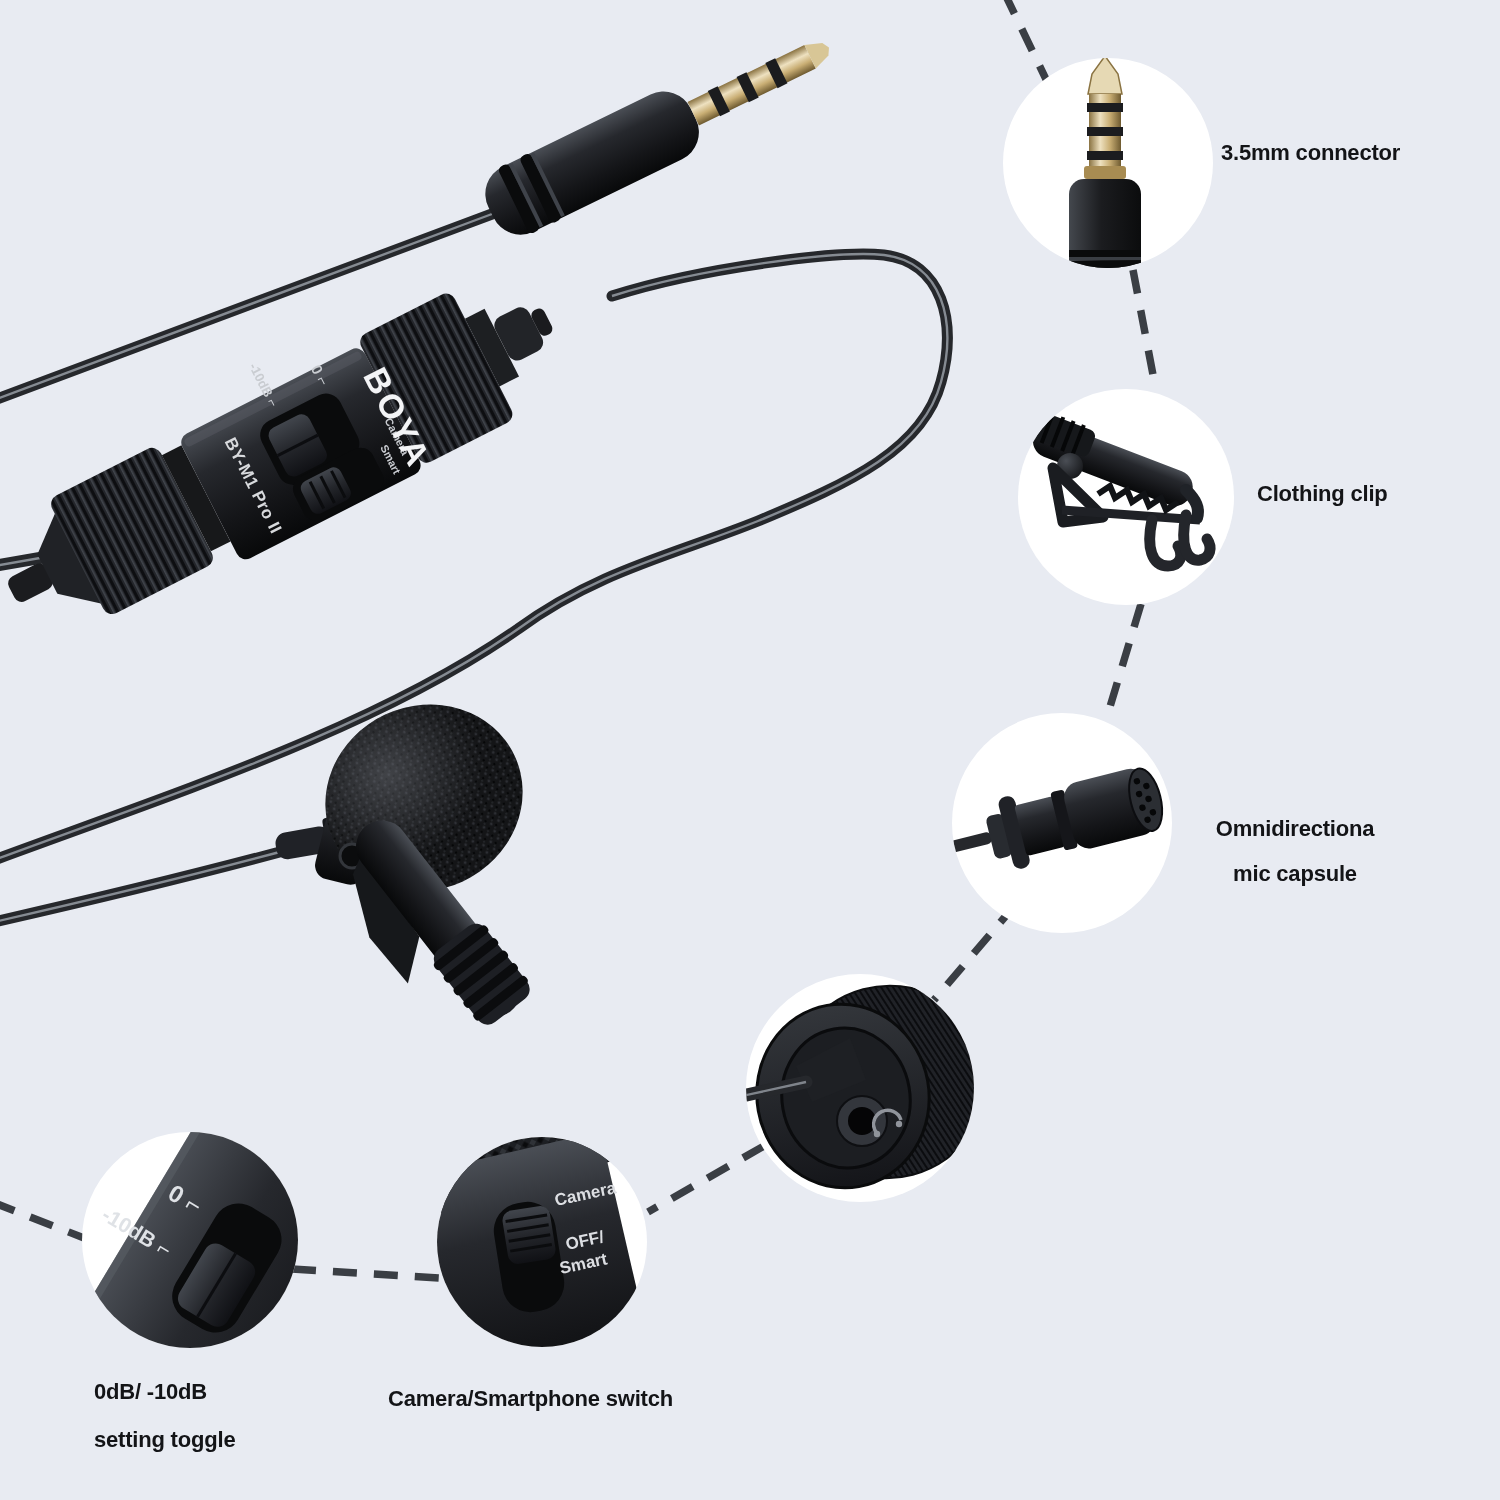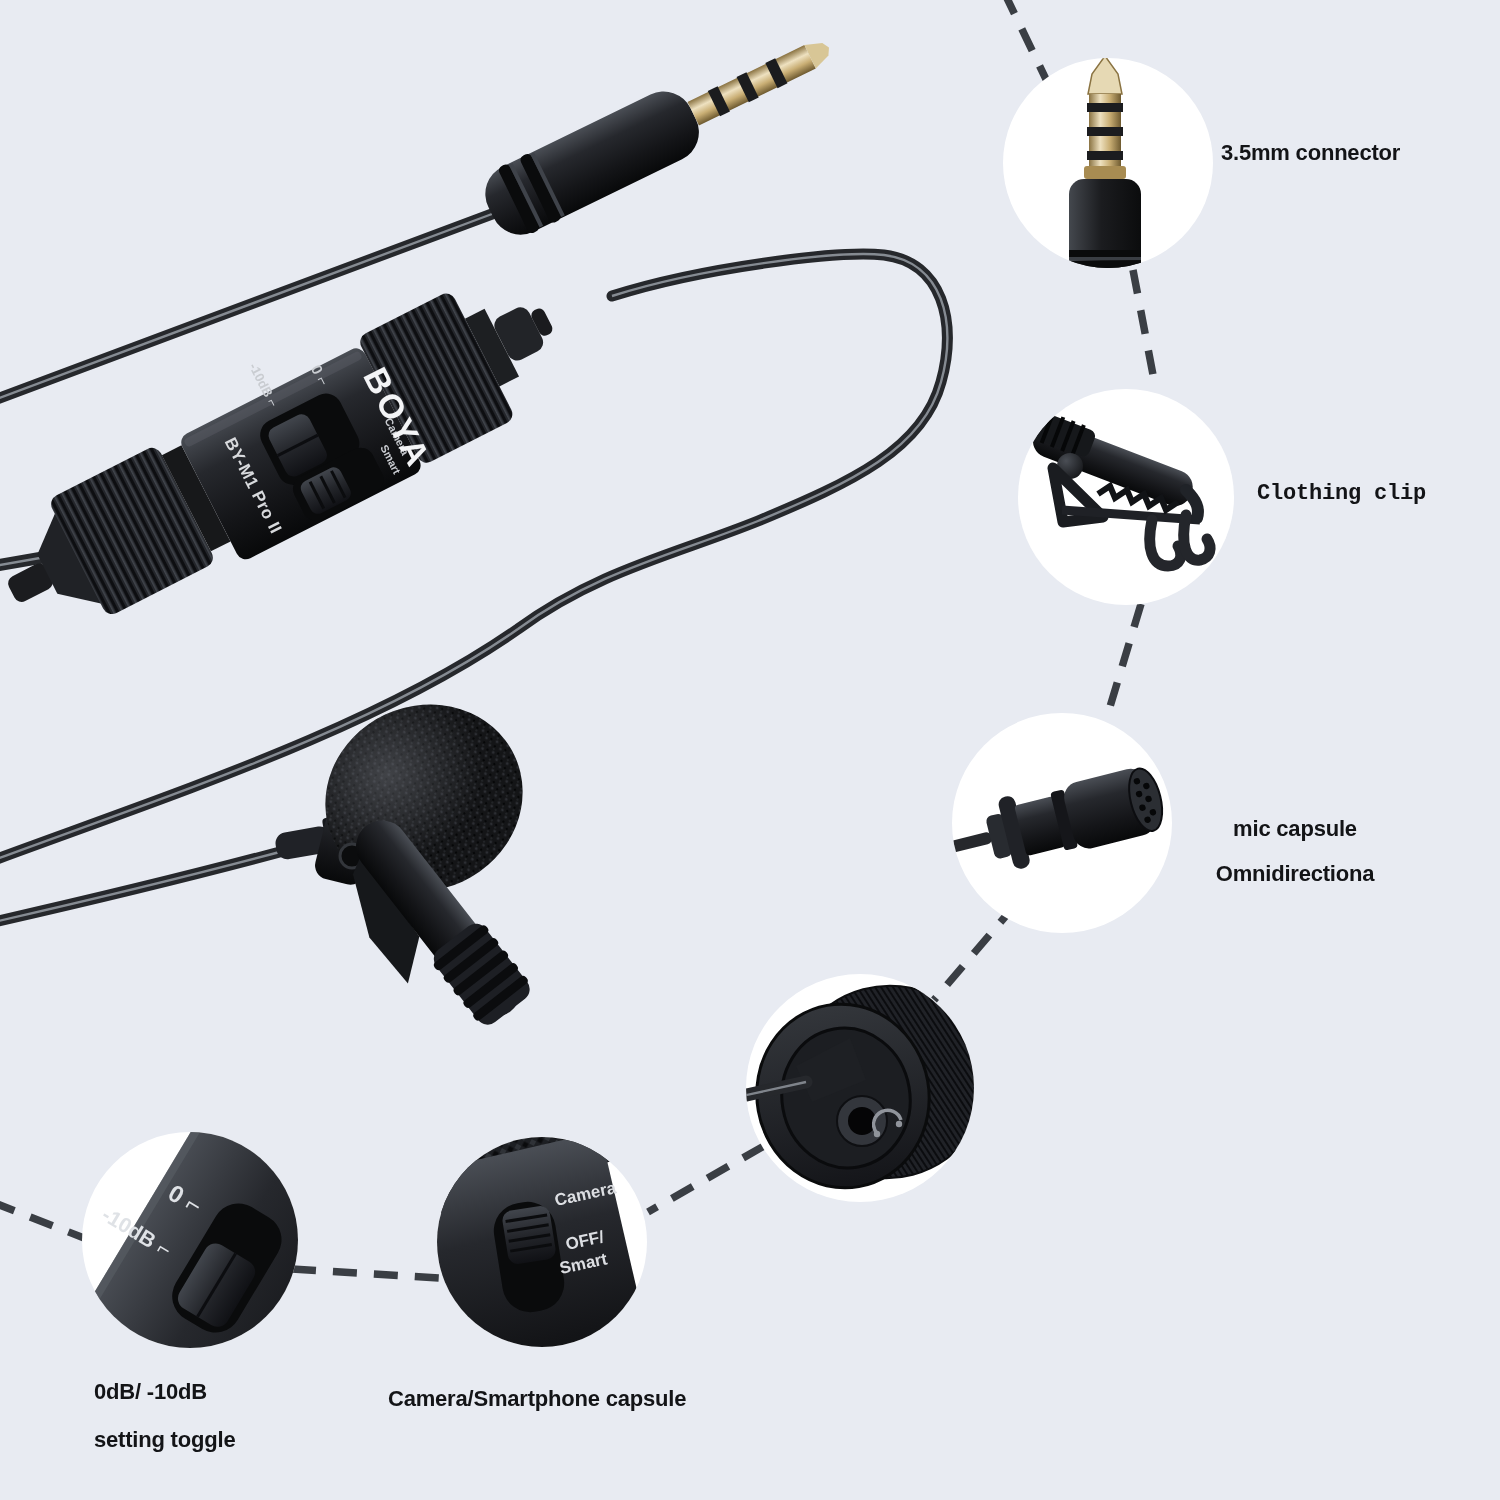--- a/index.html
+++ b/index.html
@@ -289,23 +289,23 @@
       <line x1="508" y1="1238" x2="550" y2="1238" stroke="#0b0c0e" stroke-width="3"></line>
       <line x1="508" y1="1248" x2="550" y2="1248" stroke="#0b0c0e" stroke-width="3"></line>
     </g>
     <text transform="translate(556,1206) rotate(-12)" font-size="17" font-weight="700" fill="#dcdee2">Camera</text>
     <text transform="translate(567,1250) rotate(-12)" font-size="17" font-weight="700" fill="#dcdee2">OFF/</text>
     <text transform="translate(561,1274) rotate(-12)" font-size="17" font-weight="700" fill="#dcdee2">Smart</text>
   </g>
 </svg>
 
 <div class="callout-label" id="label-connector" style="left:1221px;top:140px;">3.5mm connector</div>
-<div class="callout-label" id="label-clothing-clip" style="left:1257px;top:481px;font-family:Liberation Mono, monospace;">Clothing clip</div>
+<div class="callout-label" id="label-clothing-clip" style="left:1257px;top:481px;">Clothing clip</div>
 <div class="callout-label two-line" id="label-mic-capsule" style="left:1150px;top:806px;">
+  <div>Omnidirectiona</div>
   <div>mic capsule</div>
-  <div>Omnidirectiona</div>
 </div>
 <div class="callout-label two-line" id="label-gain-toggle" style="left:94px;top:1368px;">
   <div>0dB/ -10dB</div>
   <div>setting toggle</div>
 </div>
-<div class="callout-label" id="label-camera-switch" style="left:388px;top:1386px;">Camera/Smartphone capsule</div>
+<div class="callout-label" id="label-camera-switch" style="left:388px;top:1386px;">Camera/Smartphone switch</div>
 </div>
 
 </body></html>

